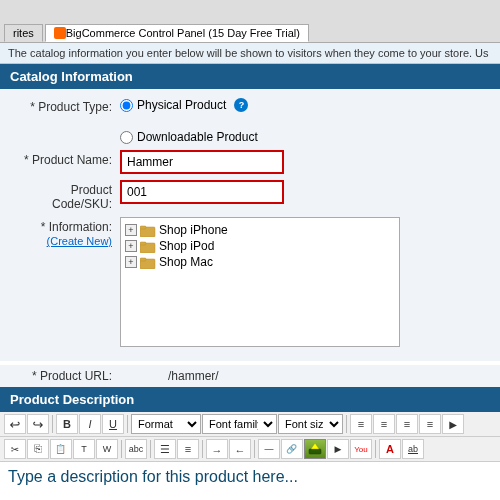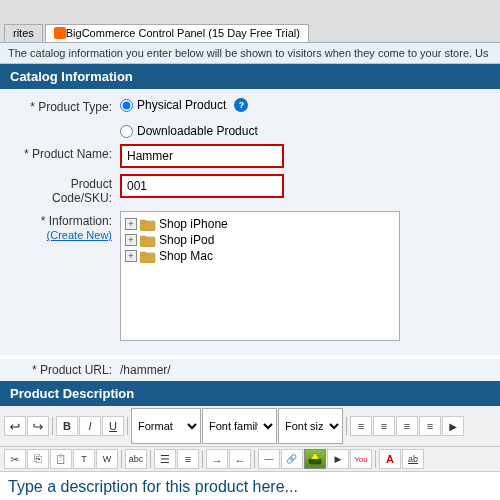--- a/index.html
+++ b/index.html
@@ -45,21 +45,21 @@
       padding-right: 8px;
     }
 
     .form-control {
       flex: 1;
     }
 
     .radio-group {
       display: flex;
       flex-direction: column;
-      gap: 12px;
+      gap: 18px;
       padding-top: 1px;
     }
 
     .radio-item {
       display: flex;
       align-items: center;
       gap: 4px;
       font-size: 12px;
     }
 
@@ -110,20 +110,21 @@
       color: #333;
     }
 
     
     .url-row {
       display: flex;
       align-items: center;
       margin-top: 4px;
       padding: 4px 10px;
       background: #f0f4f8;
+      gap: 48px;
     }
 
     .url-label {
       width: 110px;
       min-width: 110px;
       font-size: 12px;
       color: #333;
       text-align: right;
       padding-right: 8px;
     }
@@ -171,21 +172,21 @@
     }
 
     .toolbar-sep {
       width: 1px;
       height: 18px;
       background: #bbb;
       margin: 0 2px;
     }
 
     .toolbar-select {
-      height: 36px;
+      height: 20px;
       font-size: 11px;
       border: 1px solid #aaa;
       background: white;
       padding: 0 2px;
       cursor: pointer;
     }
 
     .toolbar-row2 {
       background: #f0f0f0;
       border-bottom: 1px solid #ccc;

